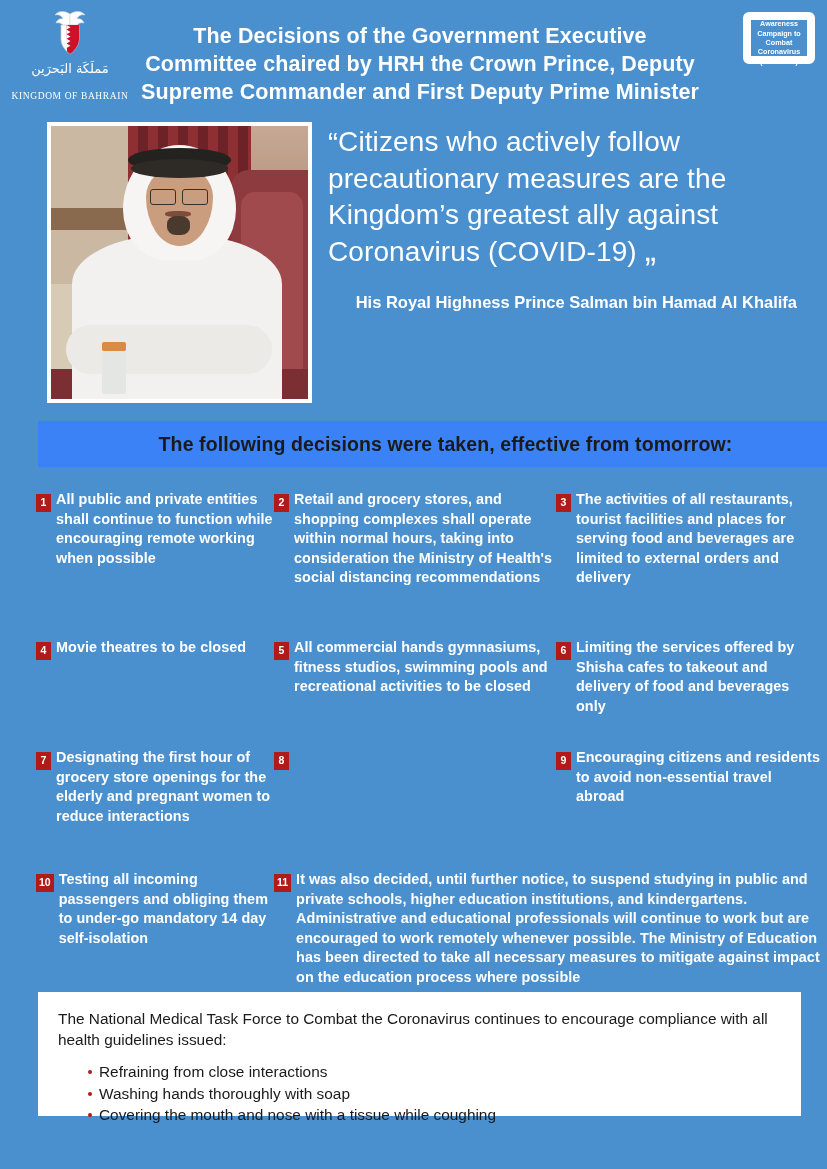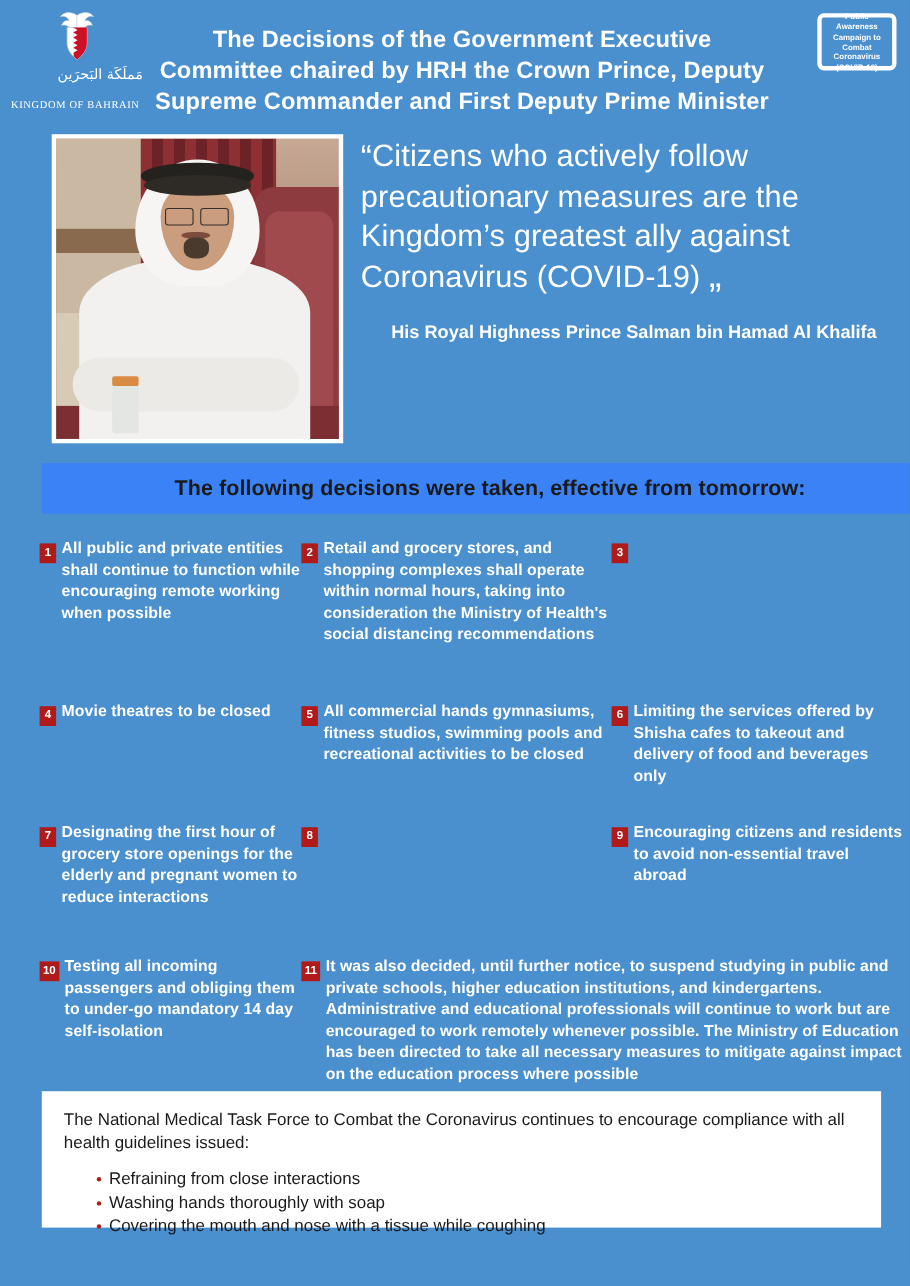--- a/index.html
+++ b/index.html
@@ -8,41 +8,41 @@
     background: #4a8fce;
     font-family: "Liberation Sans", sans-serif;
     overflow: hidden;
   }
   .page { position: relative; width: 827px; height: 1169px; background: #4a8fce; }
 
   
   .header { position: relative; height: 112px; }
   .logo-block {
     position: absolute; left: 10px; top: 8px;
-    width: 120px; color: #ffffff;
+    width: 120px; text-align: center; color: #ffffff;
   }
   .logo-crest { width: 46px; height: 52px; margin: 0 auto; position: relative; }
   .logo-ar {
     font-family: "DejaVu Sans", sans-serif;
     font-size: 13px; line-height: 15px; margin-top: 1px; color: #fff; direction: rtl;
   }
   .logo-en {
     font-family: "Liberation Serif", serif;
     font-size: 9.5px; letter-spacing: .6px; margin-top: 15px; color: #fff;
   }
   .header-title {
     position: absolute; left: 140px; top: 22px; width: 560px;
     text-align: center; color: #ffffff;
     font-size: 21.5px; line-height: 28px; font-weight: bold;
     letter-spacing: .1px;
   }
   .campaign-badge {
     position: absolute; right: 12px; top: 12px;
     width: 72px; height: 52px;
-    border: 4px solid #ffffff; border-radius: 6px;
+    border: 8px solid #ffffff; border-radius: 6px;
     color: #ffffff; text-align: center;
     font-size: 7.2px; line-height: 9.4px; font-weight: bold;
     display: flex; align-items: center; justify-content: center;
     padding: 2px;
   }
 
   
   .hero { position: relative; height: 300px; }
   .photo-frame {
     position: absolute; left: 47px; top: 10px;
@@ -215,20 +215,21 @@
       <div class="d-item c1">
         <span class="d-num">1</span>
         <span class="d-text">All public and private entities shall continue to function while encouraging remote working when possible</span>
       </div>
       <div class="d-item c2">
         <span class="d-num">2</span>
         <span class="d-text">Retail and grocery stores, and shopping complexes shall operate within normal hours, taking into consideration the Ministry of Health's social distancing recommendations</span>
       </div>
       <div class="d-item c3">
         <span class="d-num">3</span>
+        <span class="d-text">The activities of all restaurants, tourist facilities and places for serving food and beverages are limited to external orders and delivery</span>
       </div>
     </div>
 
     <div class="d-row row2">
       <div class="d-item c1">
         <span class="d-num">4</span>
         <span class="d-text">Movie theatres to be closed</span>
       </div>
       <div class="d-item c2">
         <span class="d-num">5</span>

